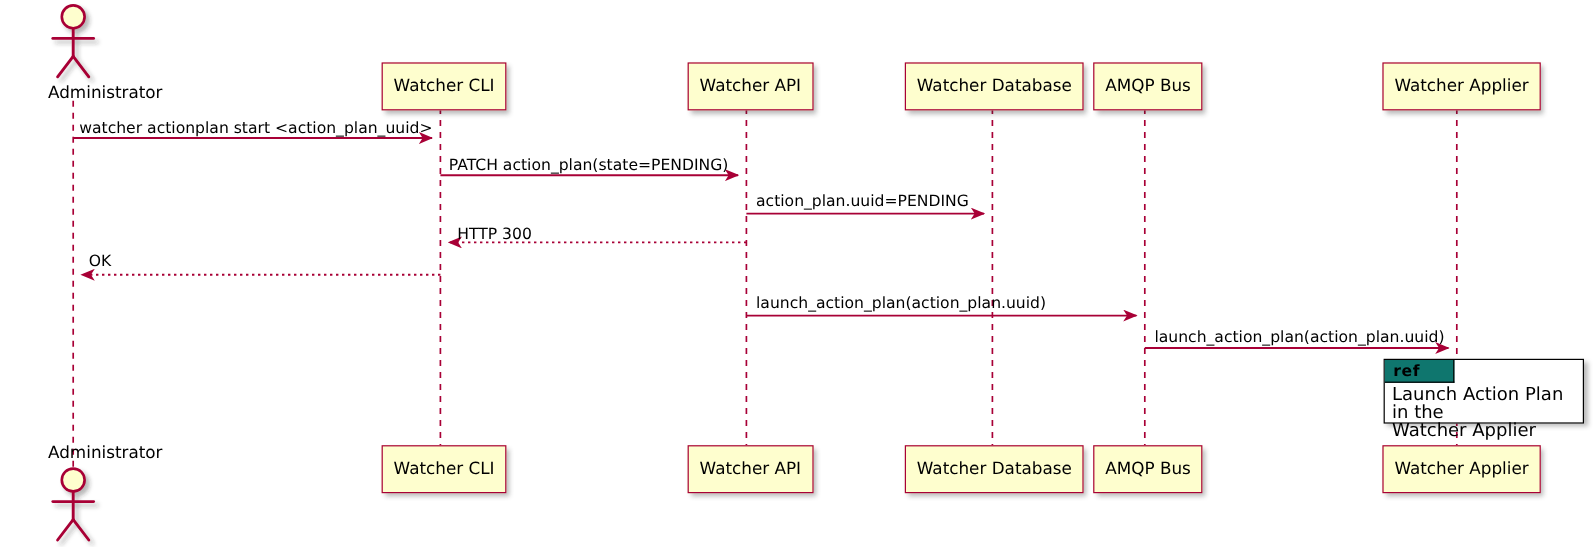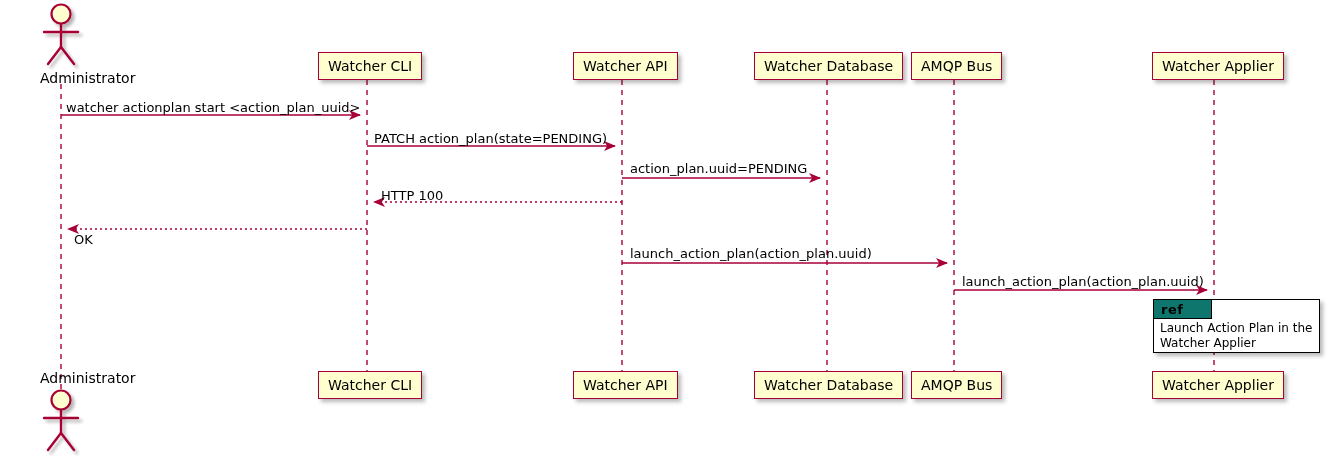--- a/index.html
+++ b/index.html
@@ -31,21 +31,21 @@
     background: #FEFECE;
     border: 1.5px solid #A80036;
     color: #000000;
     font-size: 14px;
     line-height: 1;
     display: flex;
     align-items: center;
     justify-content: center;
     white-space: nowrap;
     box-shadow: 3px 3px 4px rgba(40,40,40,0.32);
-    height: 28px;
+    height: 40px;
     padding: 11px 9px;
   }
   
   .actor-label {
     position: absolute;
     font-size: 14px;
     color: #000000;
     white-space: nowrap;
     margin-left: 32px;
   }
@@ -79,21 +79,21 @@
     color: #000000;
     display: flex;
     align-items: center;
     padding: 0 8px 0 7px;
     letter-spacing: 0.5px;
   }
   .ref-body {
     position: absolute;
     left: 6px;
     top: 21px;
-    font-size: 12px;
+    font-size: 15px;
     color: #000000;
     line-height: 15px;
     white-space: pre-line;
   }
 </style>
 </head>
 <body>
 
 <div id="diagram">
 
@@ -165,22 +165,22 @@
 
   <div class="participant" style="left:318px; top:371px;">Watcher CLI</div>
   <div class="participant" style="left:573px; top:371px;">Watcher API</div>
   <div class="participant" style="left:754px; top:371px;">Watcher Database</div>
   <div class="participant" style="left:911px; top:371px;">AMQP Bus</div>
   <div class="participant" style="left:1152px; top:371px;">Watcher Applier</div>
 
   <div class="msg-label" style="left:374px; top:132px;">PATCH action_plan(state=PENDING)</div>
   <div class="msg-label" style="left:66px;  top:101px;">watcher actionplan start &lt;action_plan_uuid&gt;</div>
   <div class="msg-label" style="left:630px; top:162px;">action_plan.uuid=PENDING</div>
-  <div class="msg-label" style="left:381px; top:189px;">HTTP 100</div>
-  <div class="msg-label" style="left:74px;  top:233px;">OK</div>
+  <div class="msg-label" style="left:381px; top:189px;">HTTP 300</div>
+  <div class="msg-label" style="left:74px;  top:212px;">OK</div>
   <div class="msg-label" style="left:630px; top:247px;">launch_action_plan(action_plan.uuid)</div>
   <div class="msg-label" style="left:962px; top:275px;">launch_action_plan(action_plan.uuid)</div>
 
   <div class="ref-box" style="left:1153px; top:299px; width:167px; height:54px;">
     <div class="ref-tag" style="width:58px;">ref</div>
     <div class="ref-body">Launch Action Plan in the
 Watcher Applier</div>
   </div>
 
 </div>

